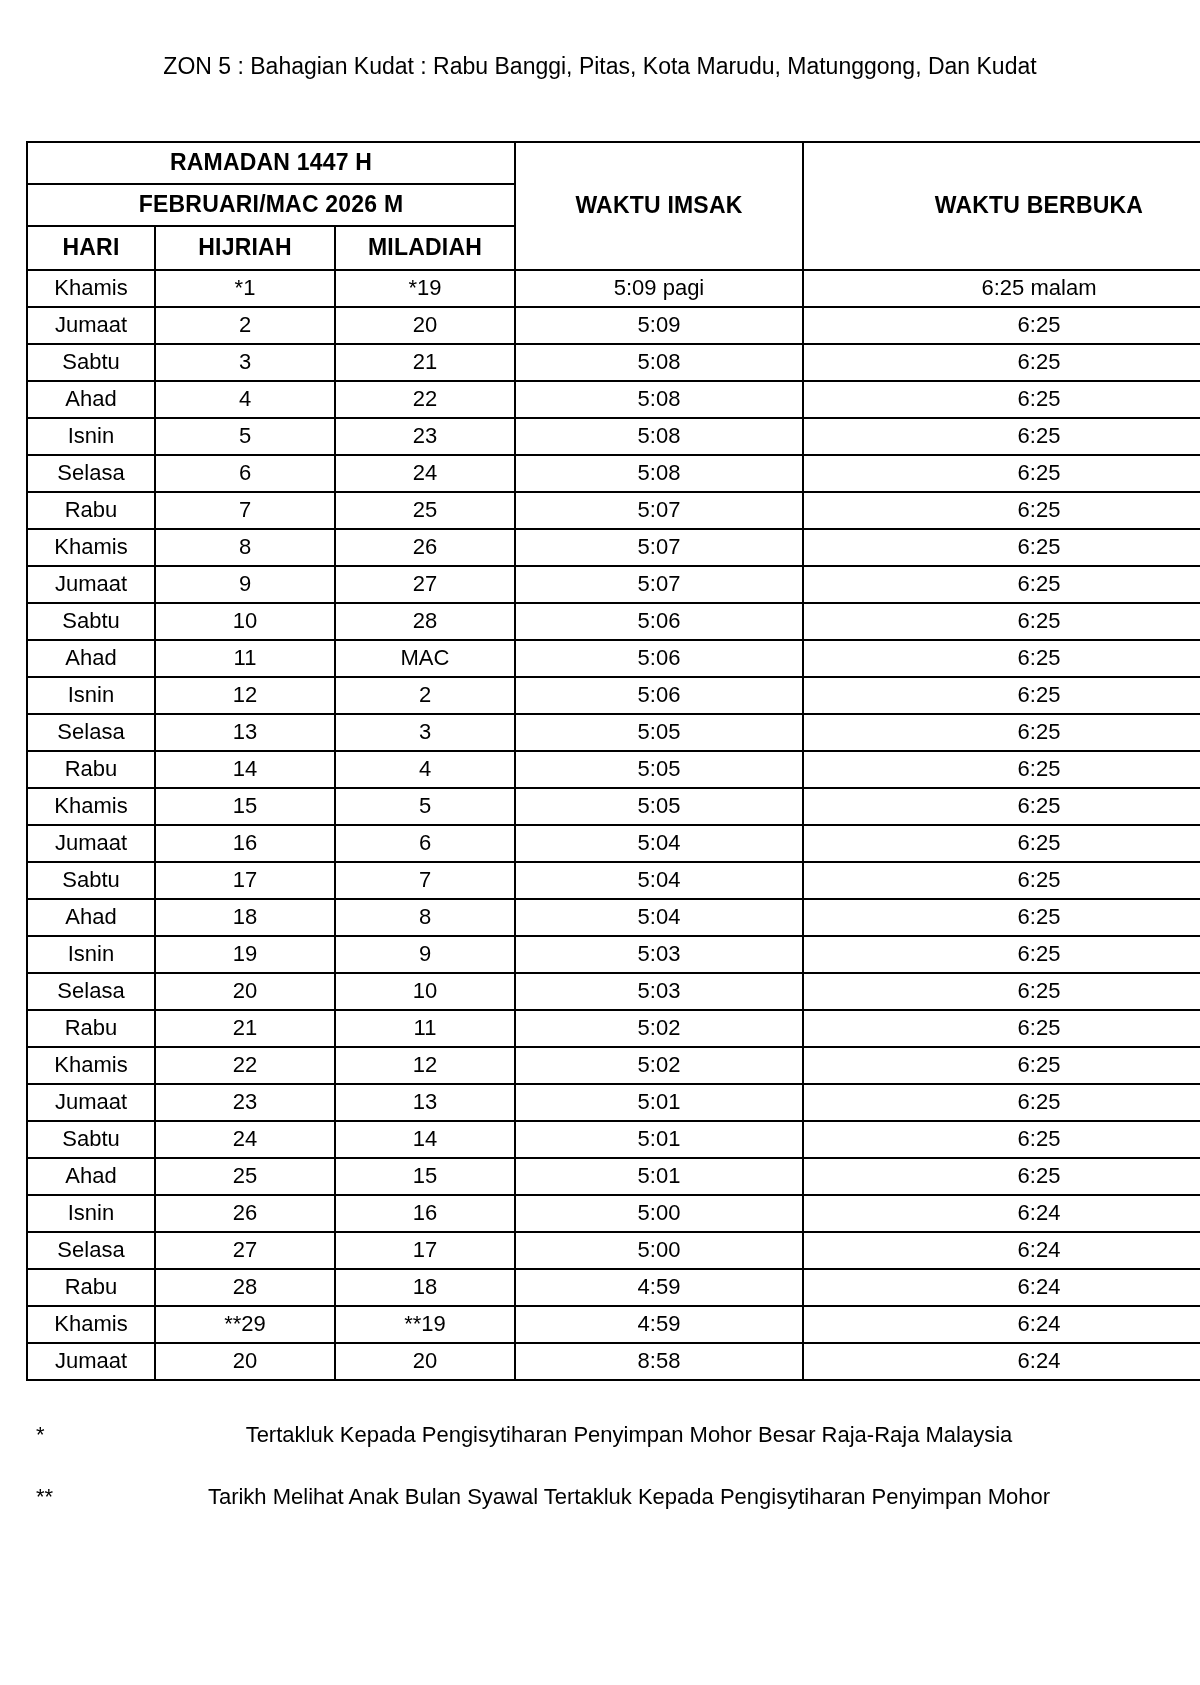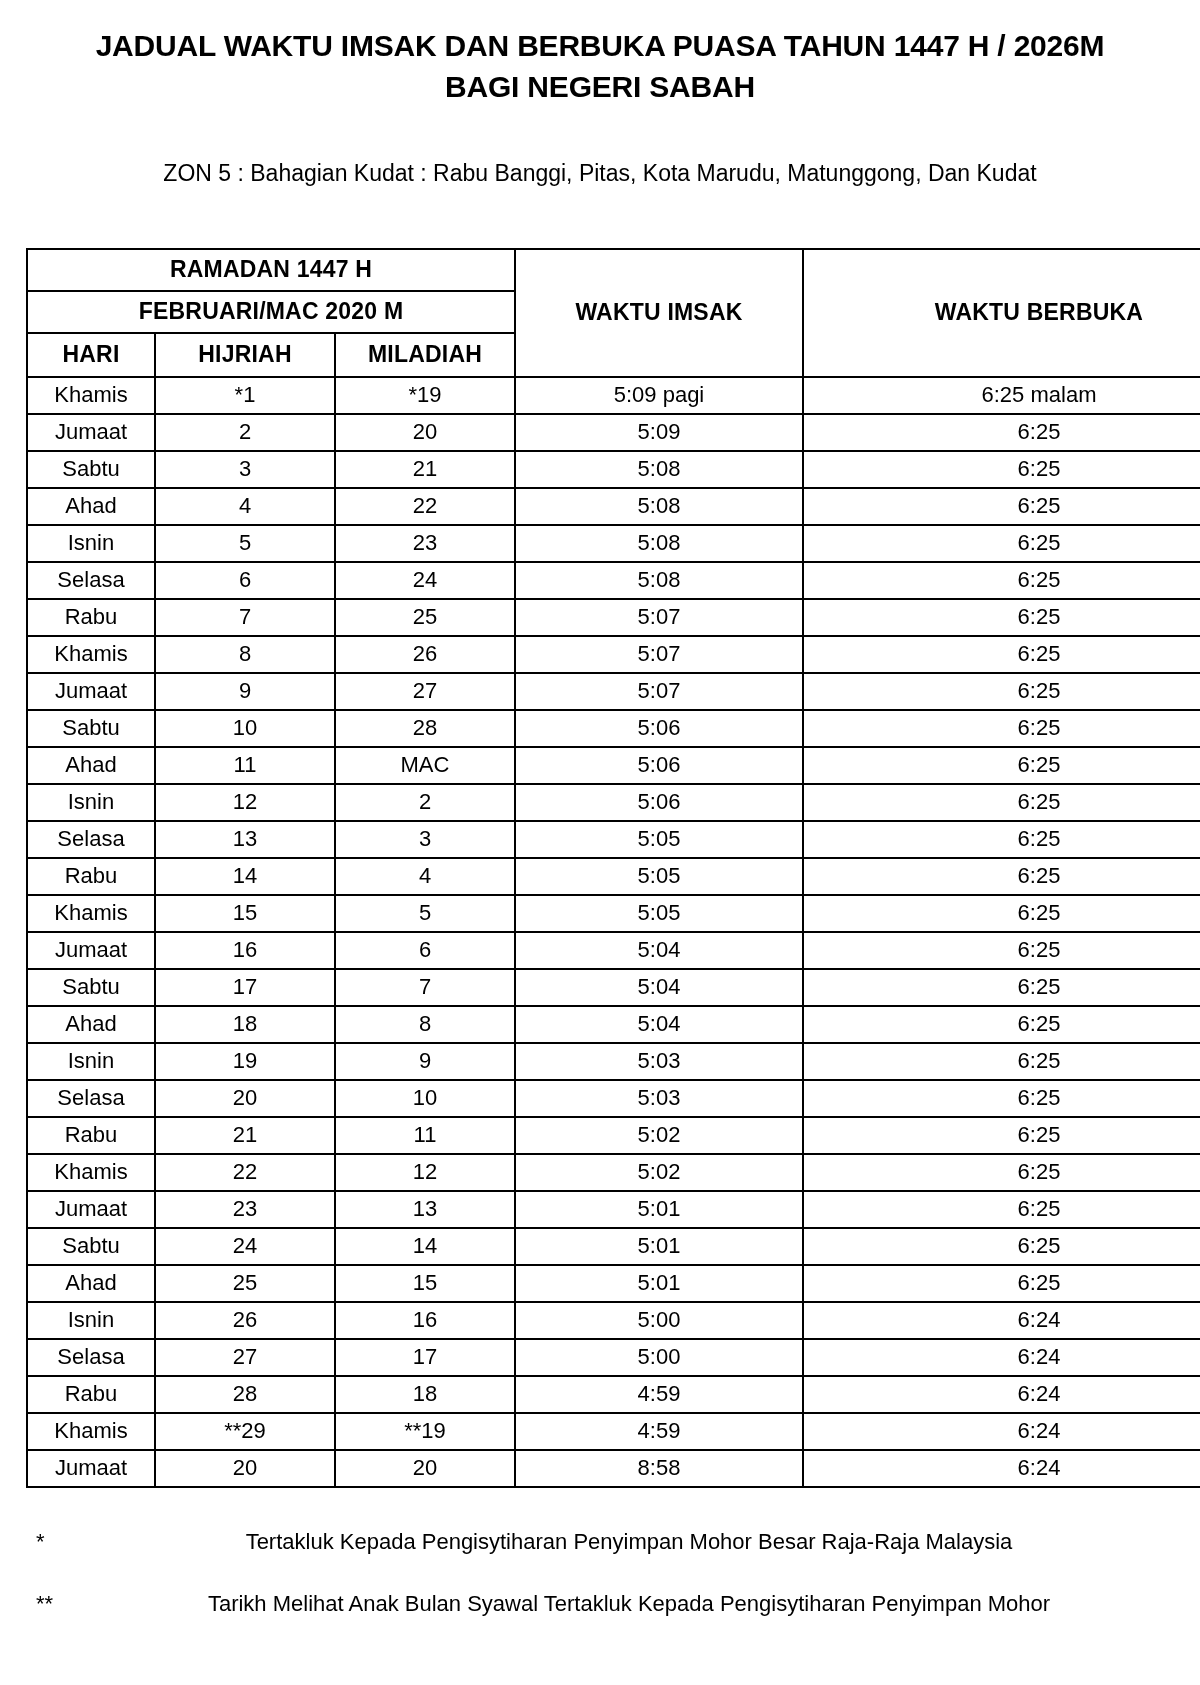--- a/index.html
+++ b/index.html
@@ -118,24 +118,20 @@
   .note-text {
     flex: 1 1 auto;
     text-align: center;
   }
 </style>
 </head>
 <body>
 
 <div class="page">
 
-  <div class="title-block">
-    <div class="title-line">JADUAL WAKTU IMSAK DAN BERBUKA PUASA TAHUN 1447 H / 2026M</div>
-    <div class="title-line">BAGI  NEGERI SABAH</div>
-  </div>
 
   <div class="zone-block">
     <span class="zone-strong">ZON 5 : Bahagian Kudat :</span><span class="zone-rest"> Rabu Banggi, Pitas, Kota Marudu, Matunggong, Dan Kudat</span>
   </div>
 
   <div class="table-wrap">
     <table class="schedule">
       <colgroup>
         <col class="c-hari">
         <col class="c-hijriah">
@@ -143,21 +139,21 @@
         <col class="c-imsak">
         <col class="c-berbuka">
       </colgroup>
       <thead>
         <tr>
           <th class="h-ramadan" colspan="3">RAMADAN 1447 H</th>
           <th class="h-imsak" rowspan="3">WAKTU IMSAK</th>
           <th class="h-berbuka" rowspan="3">WAKTU BERBUKA</th>
         </tr>
         <tr>
-          <th class="h-bulan" colspan="3">FEBRUARI/MAC 2020 M</th>
+          <th class="h-bulan" colspan="3">FEBRUARI/MAC 2026 M</th>
         </tr>
         <tr>
           <th class="h-sub">HARI</th>
           <th class="h-sub">HIJRIAH</th>
           <th class="h-sub">MILADIAH</th>
         </tr>
       </thead>
       <tbody id="table-body">
           <tr>
             <td class="first-row-cell">Khamis</td>

